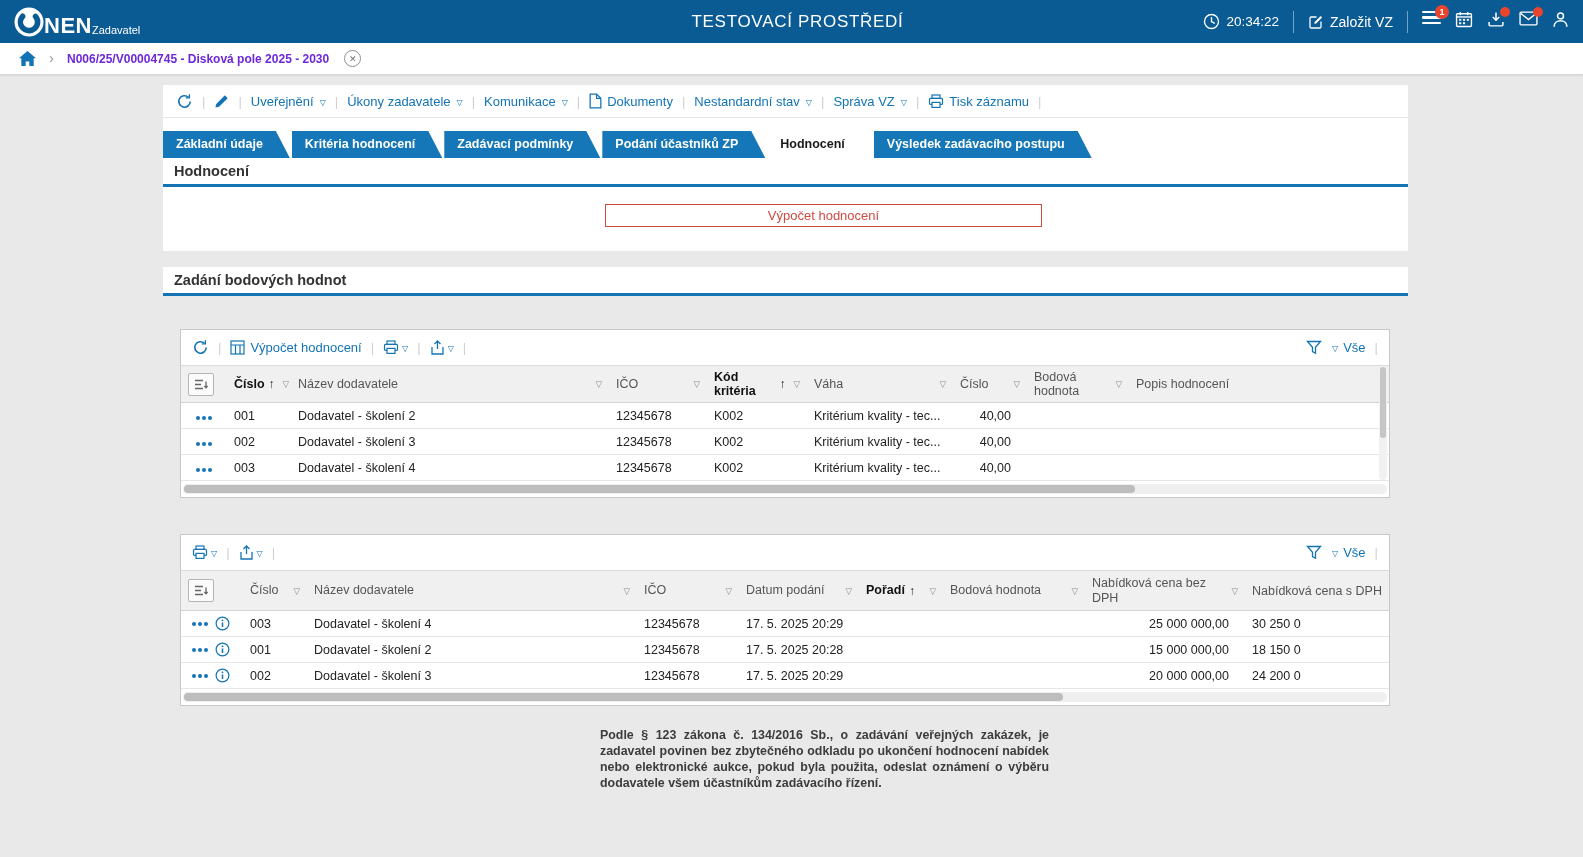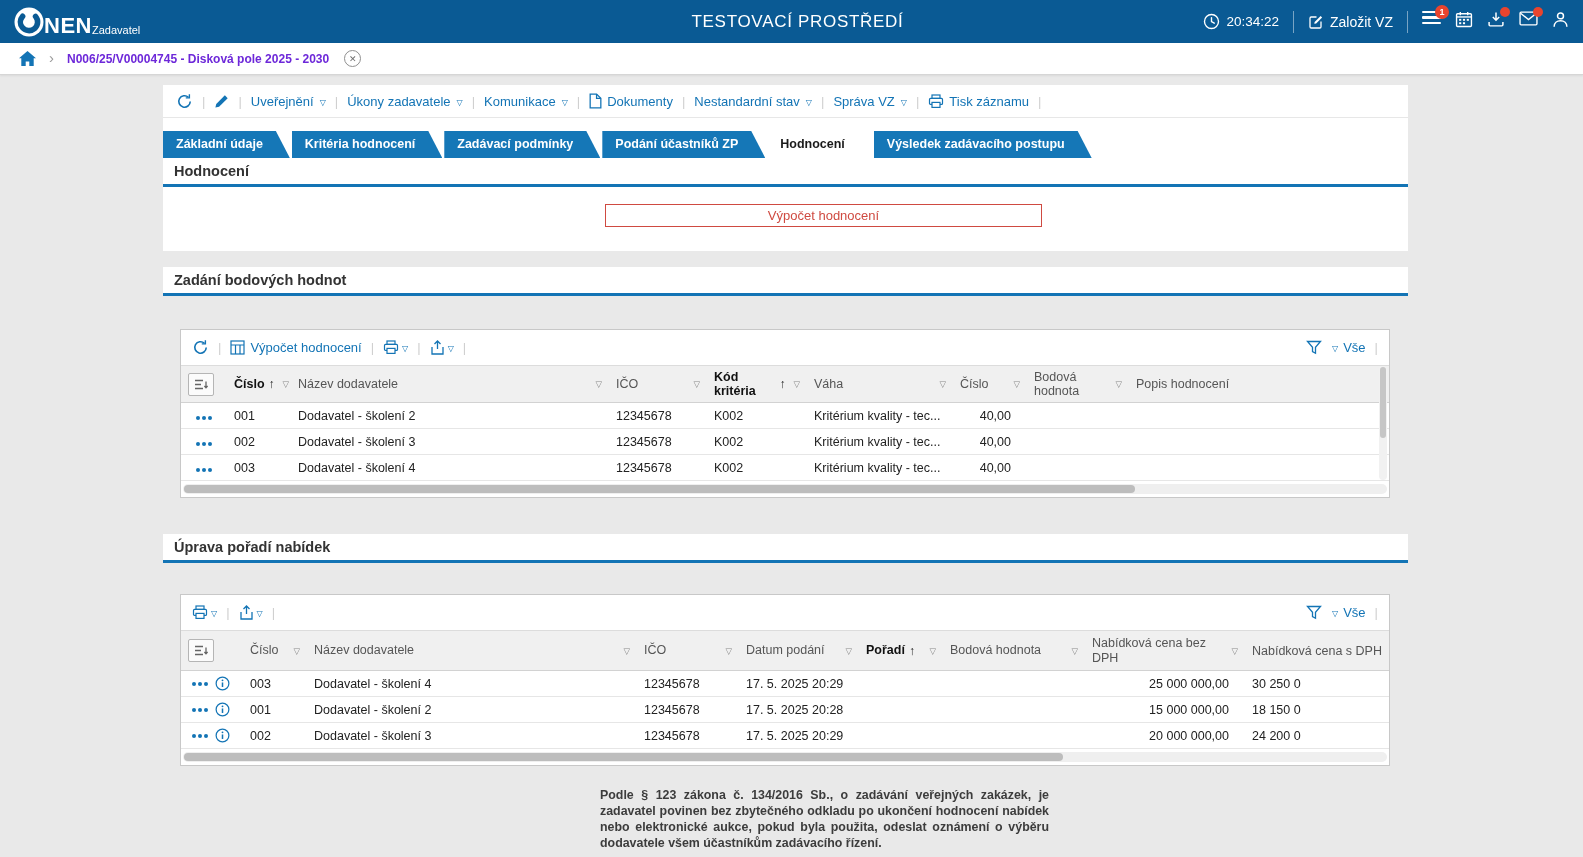--- a/index.html
+++ b/index.html
@@ -432,23 +432,20 @@
       </table>
     </div>
     <div class="hscroll">
         <div class="thumb" style="width:79%"></div>
       </div>
     <div class="vscroll">
         <div class="thumb"></div>
       </div>
   </div>
 
-  <div class="sec-head standalone" style="margin-bottom:31px">
-    <span>Úprava pořadí nabídek</span>
-  </div>
 
   <div class="tpanel last">
     <div class="ptoolbar">
       <span class="pt-icon">
         <svg width="16" height="15" viewBox="0 0 16 15" fill="none" stroke="#1374b5" stroke-width="1.2">
             <rect x="4" y="1" width="8" height="3.4"></rect>
             <rect x="1.5" y="4.4" width="13" height="6" rx="1"></rect>
             <rect x="4" y="8.4" width="8" height="5" fill="#fff"></rect>
           </svg>
         <span class="caret" style="color:#1374b5">▽</span>

